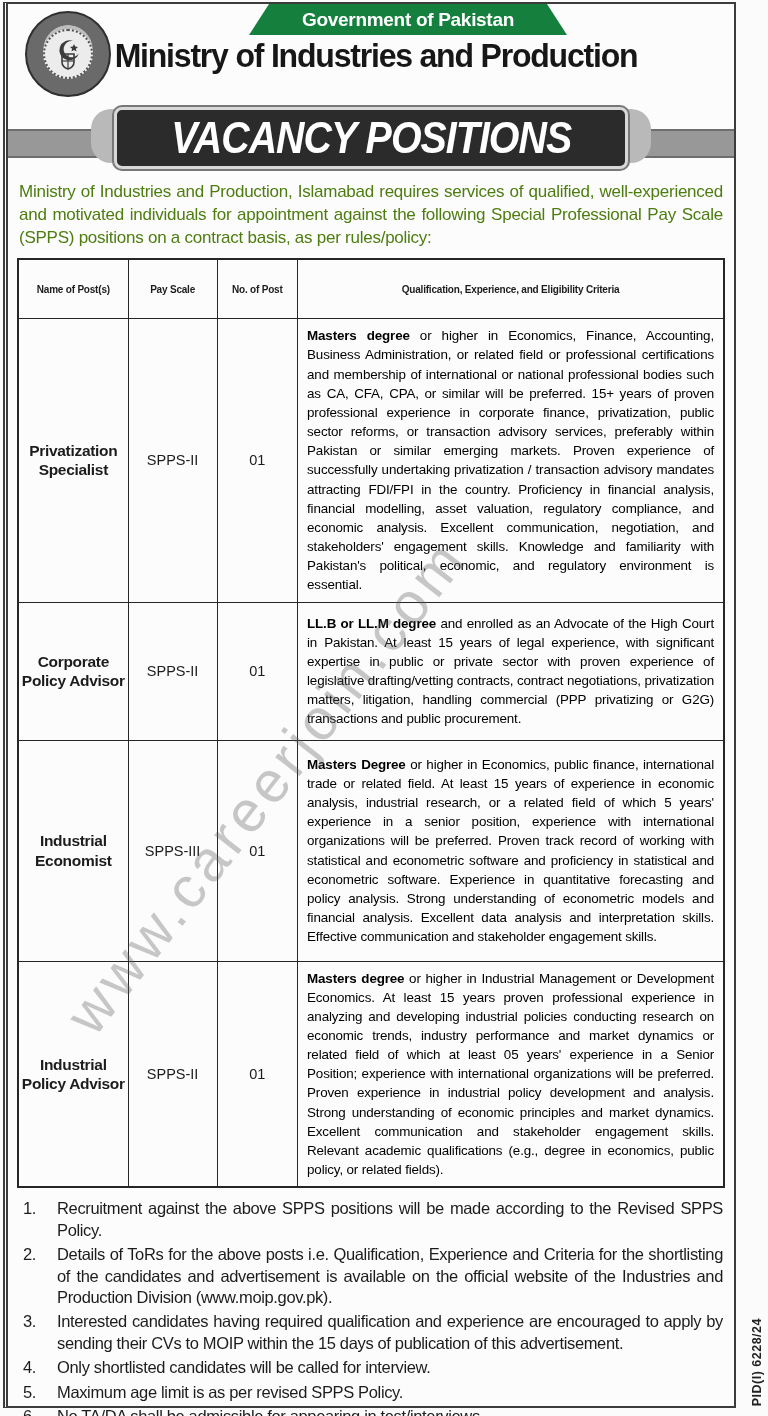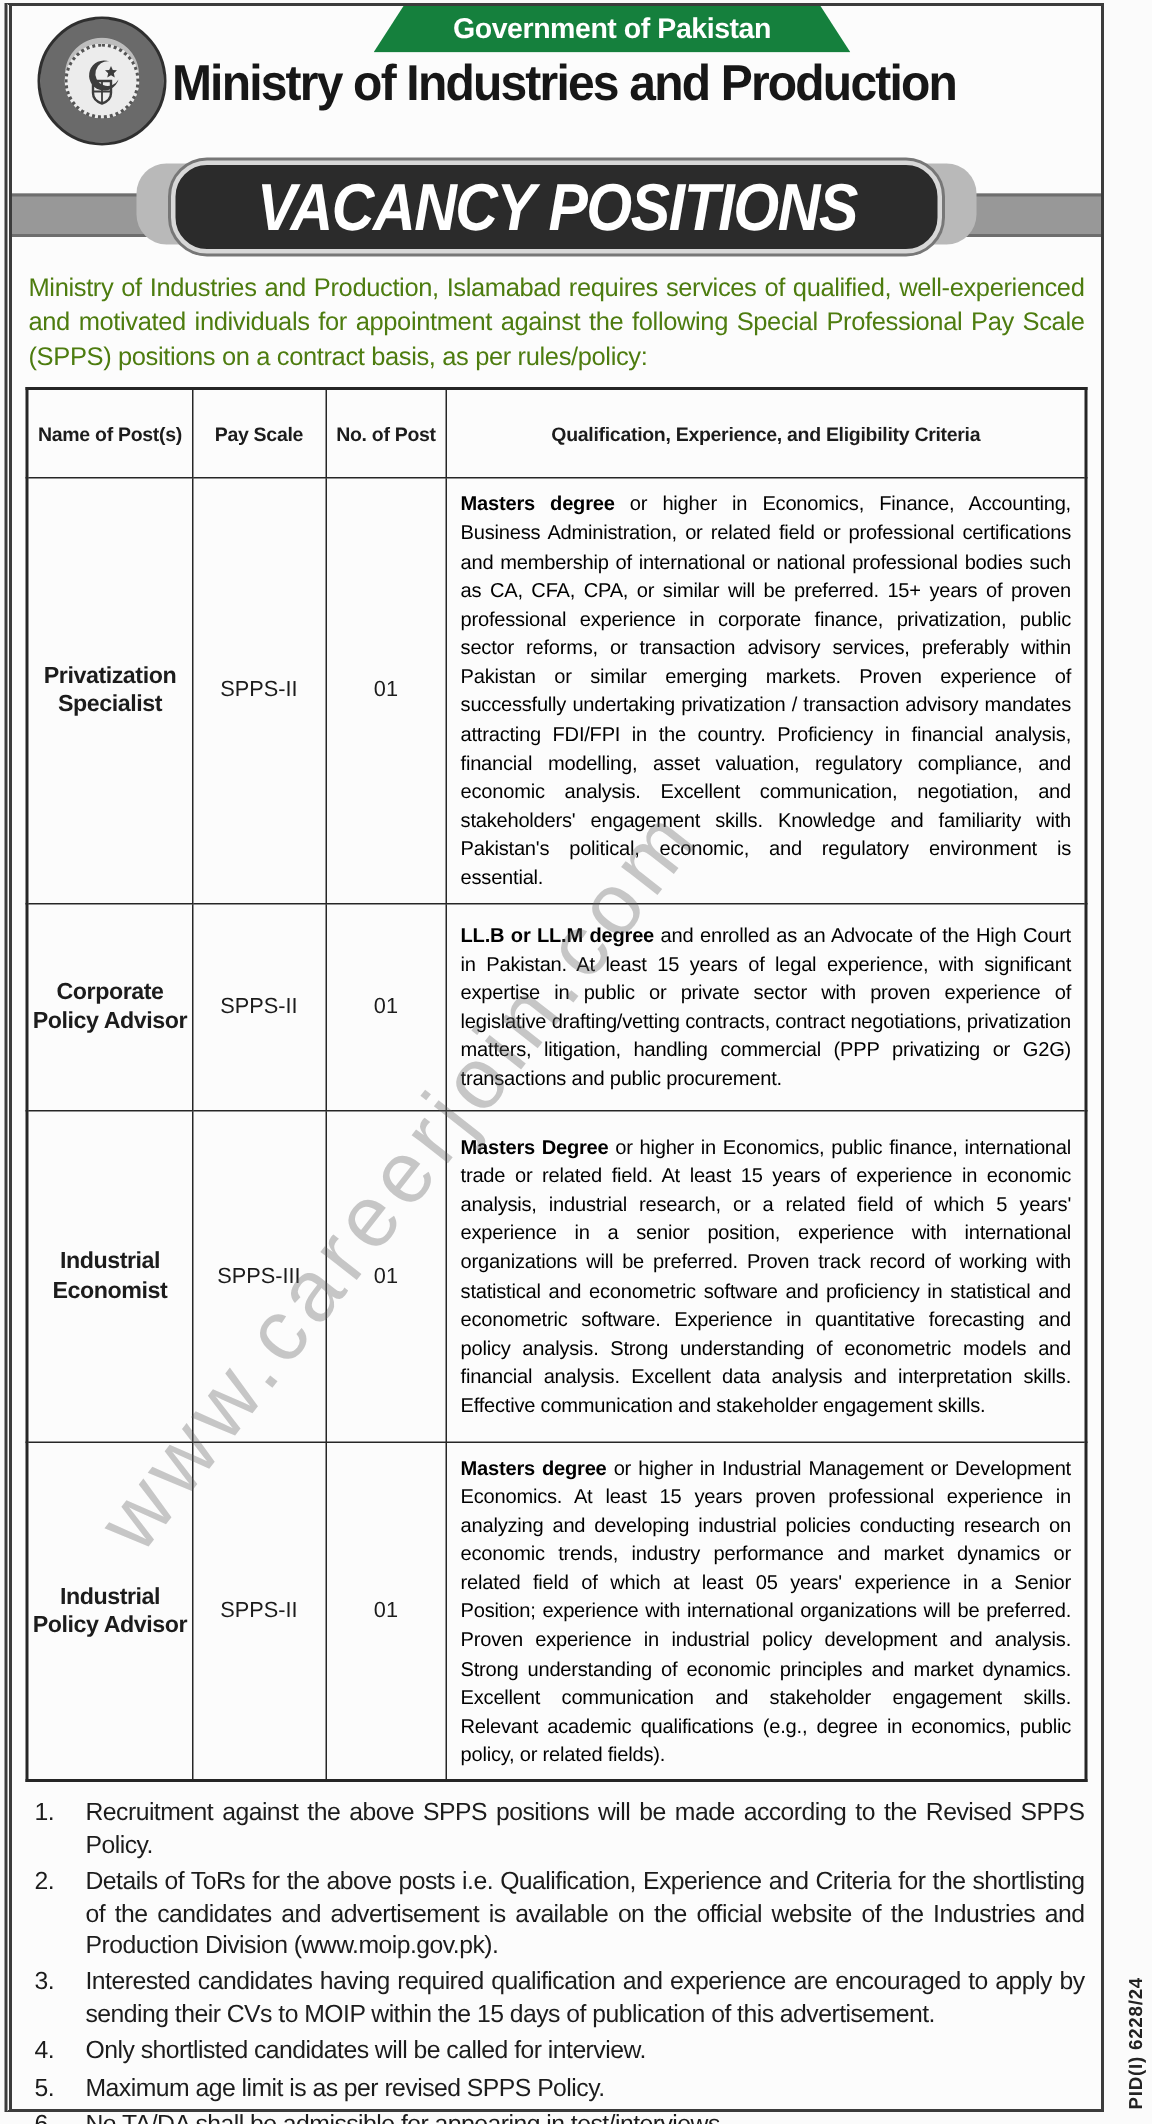--- a/index.html
+++ b/index.html
@@ -47,37 +47,37 @@
   .ribbon-wrap::before{
     content:"";position:absolute;left:-9px;right:-9px;top:22px;height:25px;
     background:#989898;border-top:2px solid #6e6e6e;border-bottom:2px solid #6e6e6e;
   }
   .ribbon-wrap::after{
     content:"";position:absolute;left:74px;right:74px;top:2px;height:54px;border-radius:20px;
     background:#b9b9b9;
   }
   .vacancy-pill{
     position:absolute;left:50%;top:0;transform:translateX(-50%);z-index:2;
-    width:508px;height:56px;background:#2b2b2b;border-radius:24px;
+    width:508px;height:56px;background:#2b2b2b;border-radius:8px;
     border:3px solid #d8d8d8;box-shadow:0 0 0 2px #777;
     display:flex;align-items:center;justify-content:center;
   }
   .vacancy-pill span{
     color:#fff;font-size:41px;font-weight:900;font-style:italic;
     letter-spacing:-1px;transform:scale(0.96,1.08);white-space:nowrap;
   }
   
   .intro{
     margin:13px 2px 9px;font-size:17px;line-height:1.36;text-align:justify;
     letter-spacing:-0.25px;color:#4d7c0f;
   }
   
   table.vac{width:100%;border-collapse:collapse;border:2px solid #262626;table-layout:fixed;}
   table.vac th,table.vac td{border:1.6px solid #262626;vertical-align:middle;}
-  table.vac th{height:50px;font-size:13px;font-weight:bold;letter-spacing:-0.2px;padding:4px;}
+  table.vac th{height:50px;font-size:10px;font-weight:bold;letter-spacing:-0.2px;padding:4px;}
   col.c1{width:15.6%;}col.c2{width:12.6%;}col.c3{width:11.4%;}col.c4{width:60.4%;}
   td.post{font-weight:bold;font-size:15.5px;text-align:center;letter-spacing:-0.3px;line-height:1.25;padding:2px;}
   td.scale,td.num{font-size:14.5px;text-align:center;}
   td.criteria{
     padding:7px 9px;font-size:13.4px;line-height:1.43;text-align:justify;
     letter-spacing:-0.15px;vertical-align:top;color:#000000;
   }
   td.criteria .lead{font-weight:bold;}
   tr.r1 td{height:251px;} tr.r2 td{height:123px;} tr.r3 td{height:206px;} tr.r4 td{height:204px;}
   

